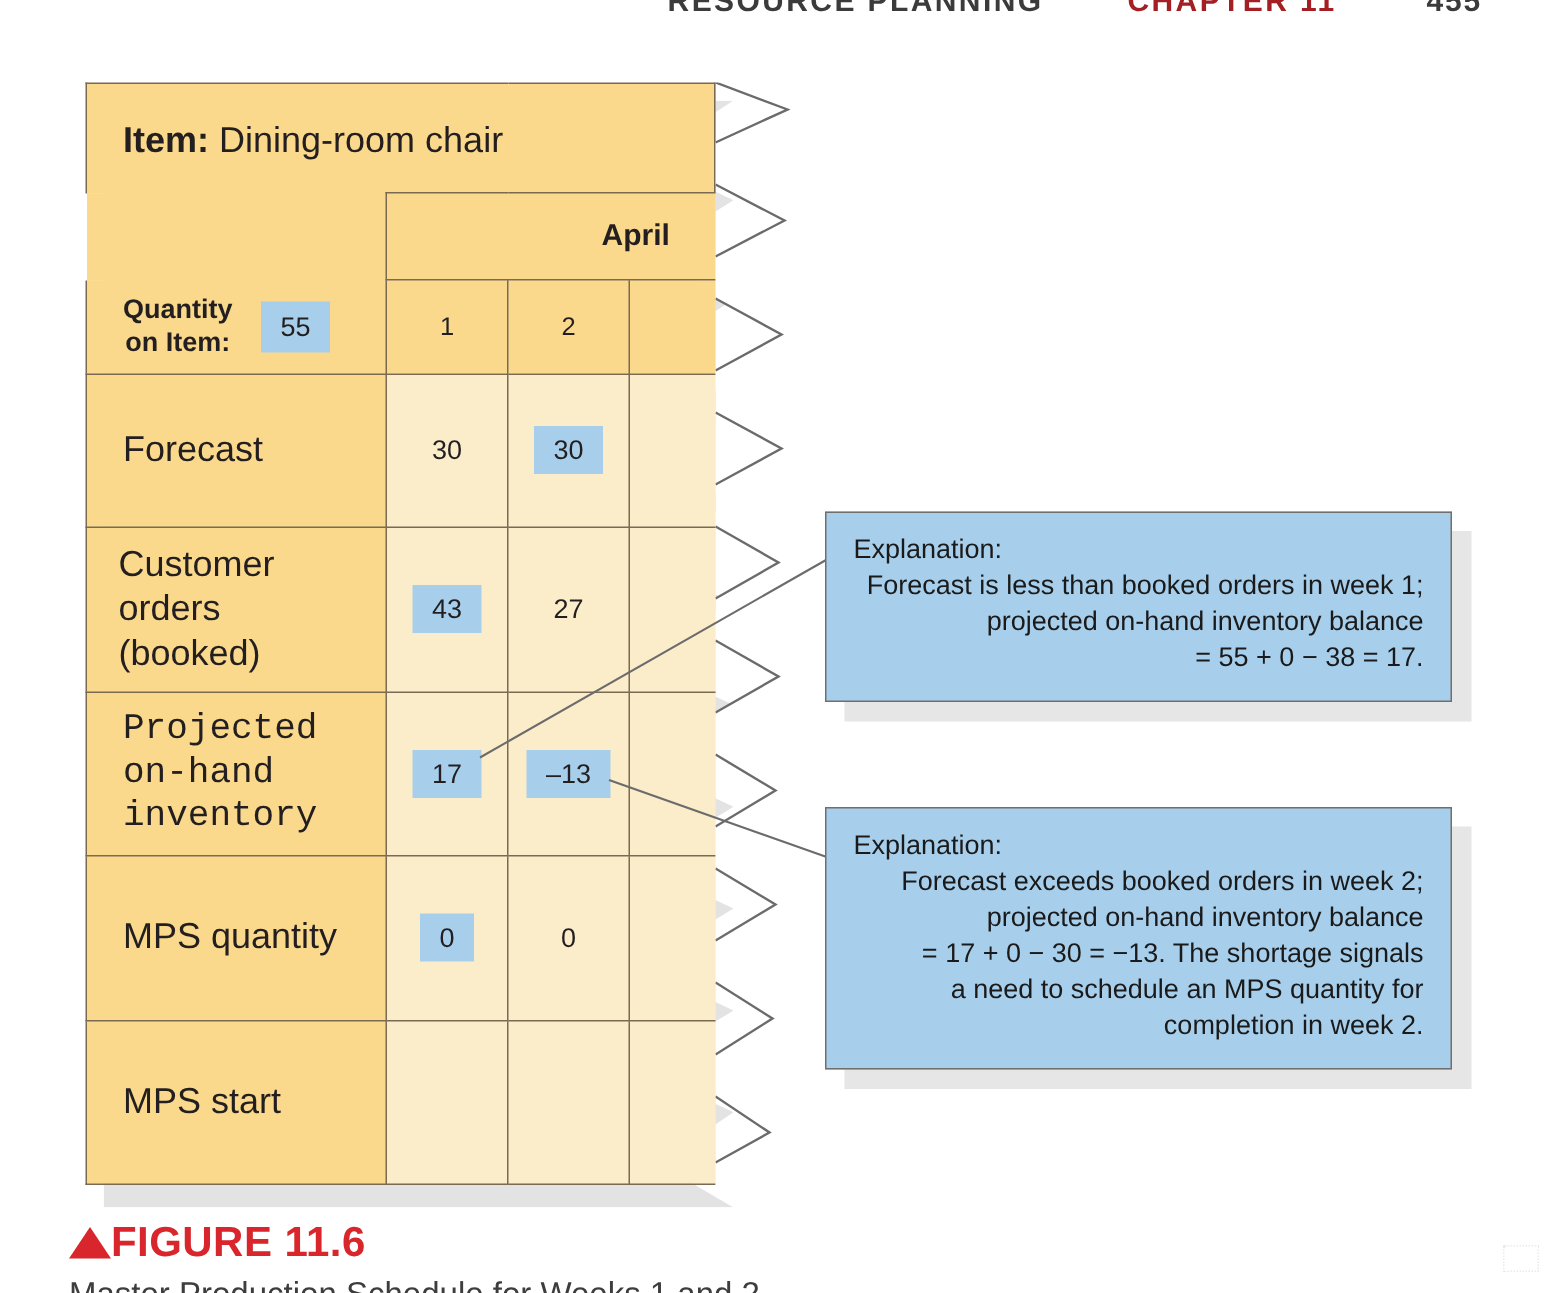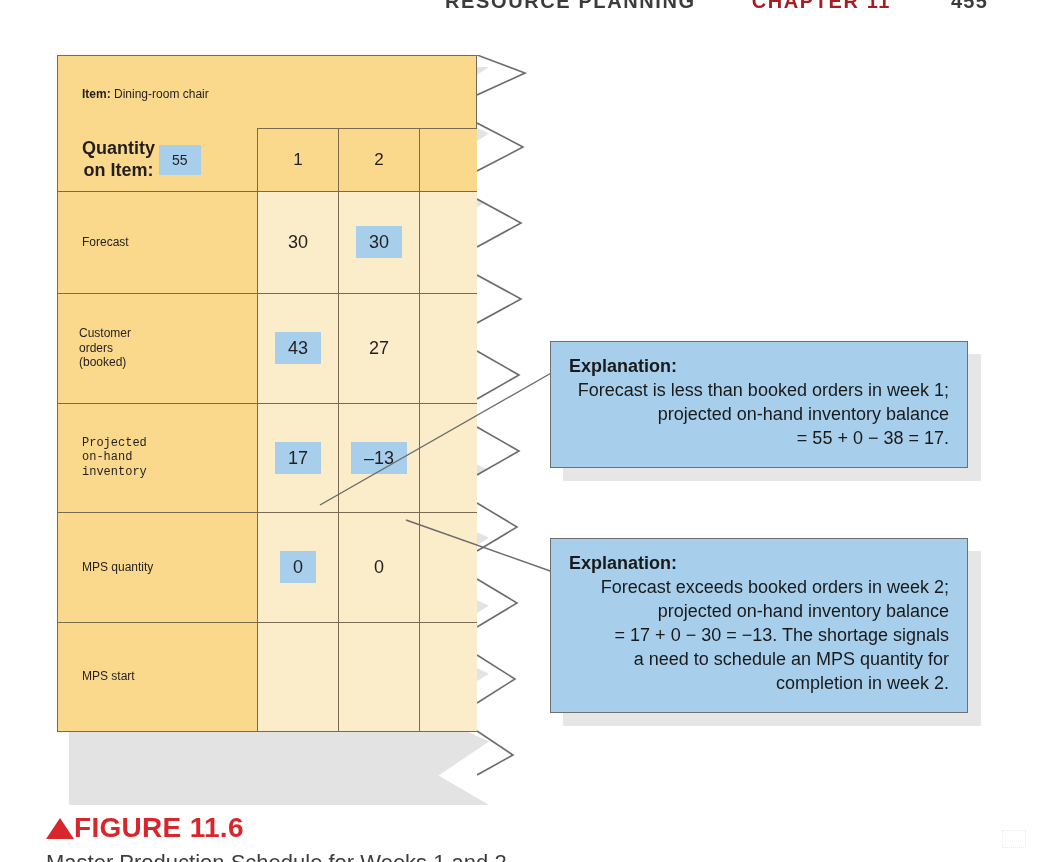--- a/index.html
+++ b/index.html
@@ -99,40 +99,40 @@
     vertical-align: middle;
     font-size: 17px;
     color: #231f20;
   }
   .c-label { width: 200px; background: #fad98c; }
   .c-wk    { width: 81px;  background: #fbecca; text-align: center; }
   .c-tail  { width: 57px;  background: #fbecca; border-right: none !important; }
 
   .lbl {
     padding: 0 0 0 24px;
-    font-size: 12px;
+    font-size: 24px;
     line-height: 1.22;
   }
   .lbl-b { font-weight: bold; }
 
   .num { font-size: 18px; }
   .hl {
     display: inline-block;
     background: #a7cfec;
     padding: 7px 13px;
     line-height: 1;
     font-size: 18px;
   }
   .qoh-box {
     display: inline-block;
     background: #a7cfec;
     padding: 8px 13px;
     line-height: 1;
-    font-size: 14px;
-    margin-left: 4px;
+    font-size: 18px;
+    margin-left: 19px;
     vertical-align: middle;
   }
 
   
   #torn-edge {
     position: absolute;
     left: 420px;
     top: 0;
     width: 120px;
     height: 740px;
@@ -142,21 +142,21 @@
   
   .callout {
     position: absolute;
     background: #a7cfec;
     border: 1px solid #6f6f6f;
     box-shadow: 13px 13px 0 0 #e6e6e6;
     padding: 14px 18px 16px 18px;
     box-sizing: border-box;
   }
   .callout .c-title {
-    font-weight: bold;
+    font-weight: normal;
     font-size: 18px;
     margin-bottom: 2px;
     color: #1a1a1a;
   }
   .callout .c-body {
     font-size: 18px;
     line-height: 1.33;
     color: #1a1a1a;
     white-space: pre-line;
     text-align: right;
@@ -236,20 +236,26 @@
 
       <tr>
         <td colspan="4" style="background:#fad98c;border-bottom:none;height:72px;">
           <div class="lbl" style="padding-top:4px;">
             <span class="lbl-b">Item:</span>
             <span>Dining-room chair</span>
           </div>
         </td>
       </tr>
 
+      <tr>
+        <td style="background:#fad98c;border:none;height:58px;"></td>
+        <td colspan="3" style="background:#fad98c;border-left:1px solid #7a6a52;border-top:1px solid #7a6a52;border-bottom:1px solid #7a6a52;border-right:none;text-align:right;padding-right:30px;">
+          <span style="font-weight:bold;font-size:20px;">April</span>
+        </td>
+      </tr>
 
       <tr>
         <td style="background:#fad98c;border-top:none;height:62px;text-align:center;">
           <div style="display:flex;align-items:center;padding-left:24px;">
             <div style="font-weight:bold;font-size:18px;line-height:1.2;">
               <div>Quantity</div>
               <div>on Item:</div>
             </div>
             <span class="qoh-box">55</span>
           </div>

